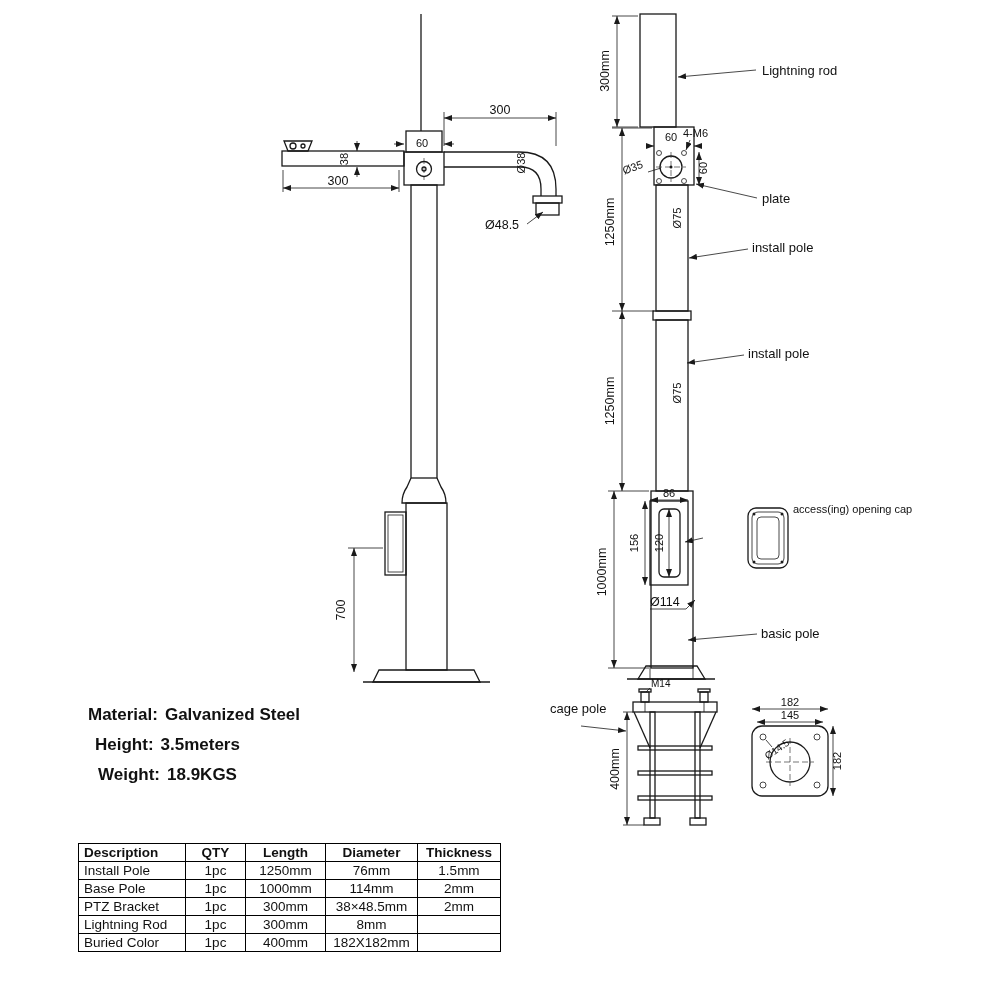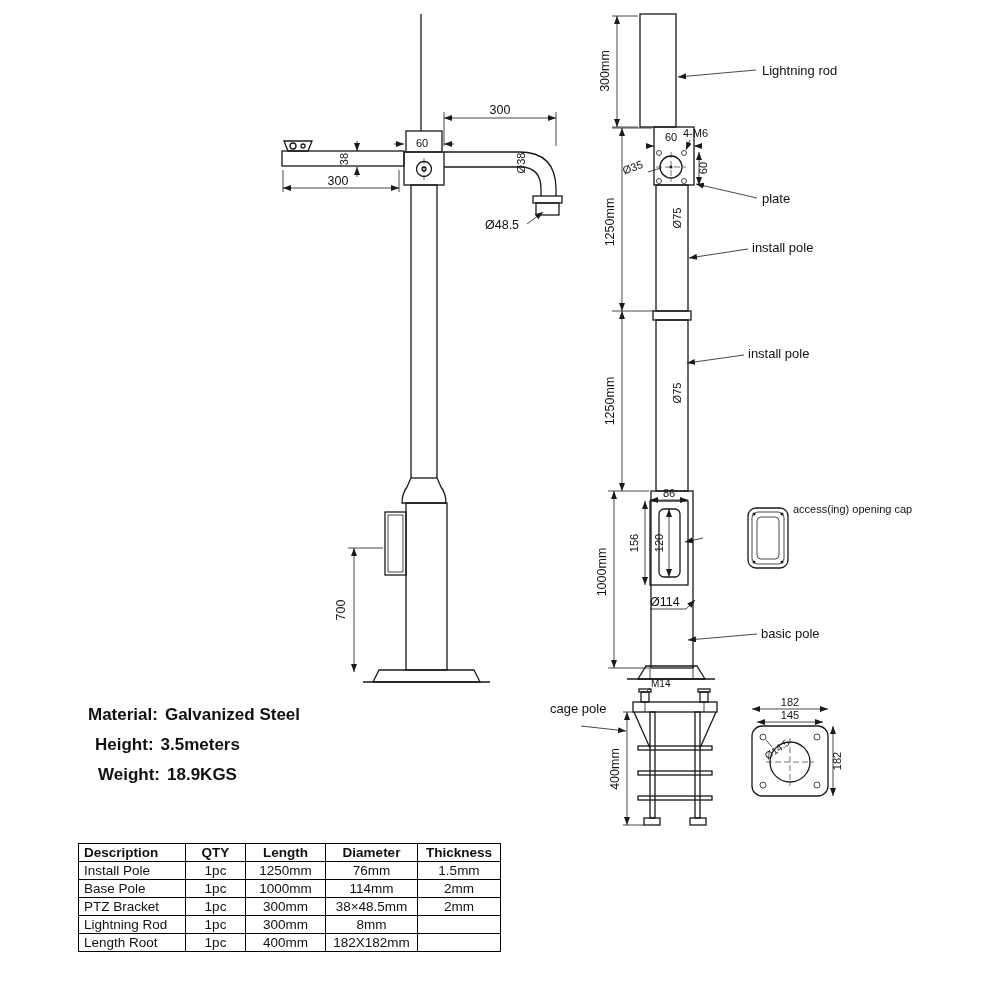--- a/index.html
+++ b/index.html
@@ -291,21 +291,21 @@
       <td>2mm</td>
     </tr>
     <tr>
       <td class="ta-l">Lightning Rod</td>
       <td>1pc</td>
       <td>300mm</td>
       <td>8mm</td>
       <td></td>
     </tr>
     <tr>
-      <td class="ta-l">Length Root</td>
+      <td class="ta-l">Buried Color</td>
       <td>1pc</td>
       <td>400mm</td>
       <td>182X182mm</td>
       <td></td>
     </tr>
   </tbody>
 </table>
 
 </div>
 

